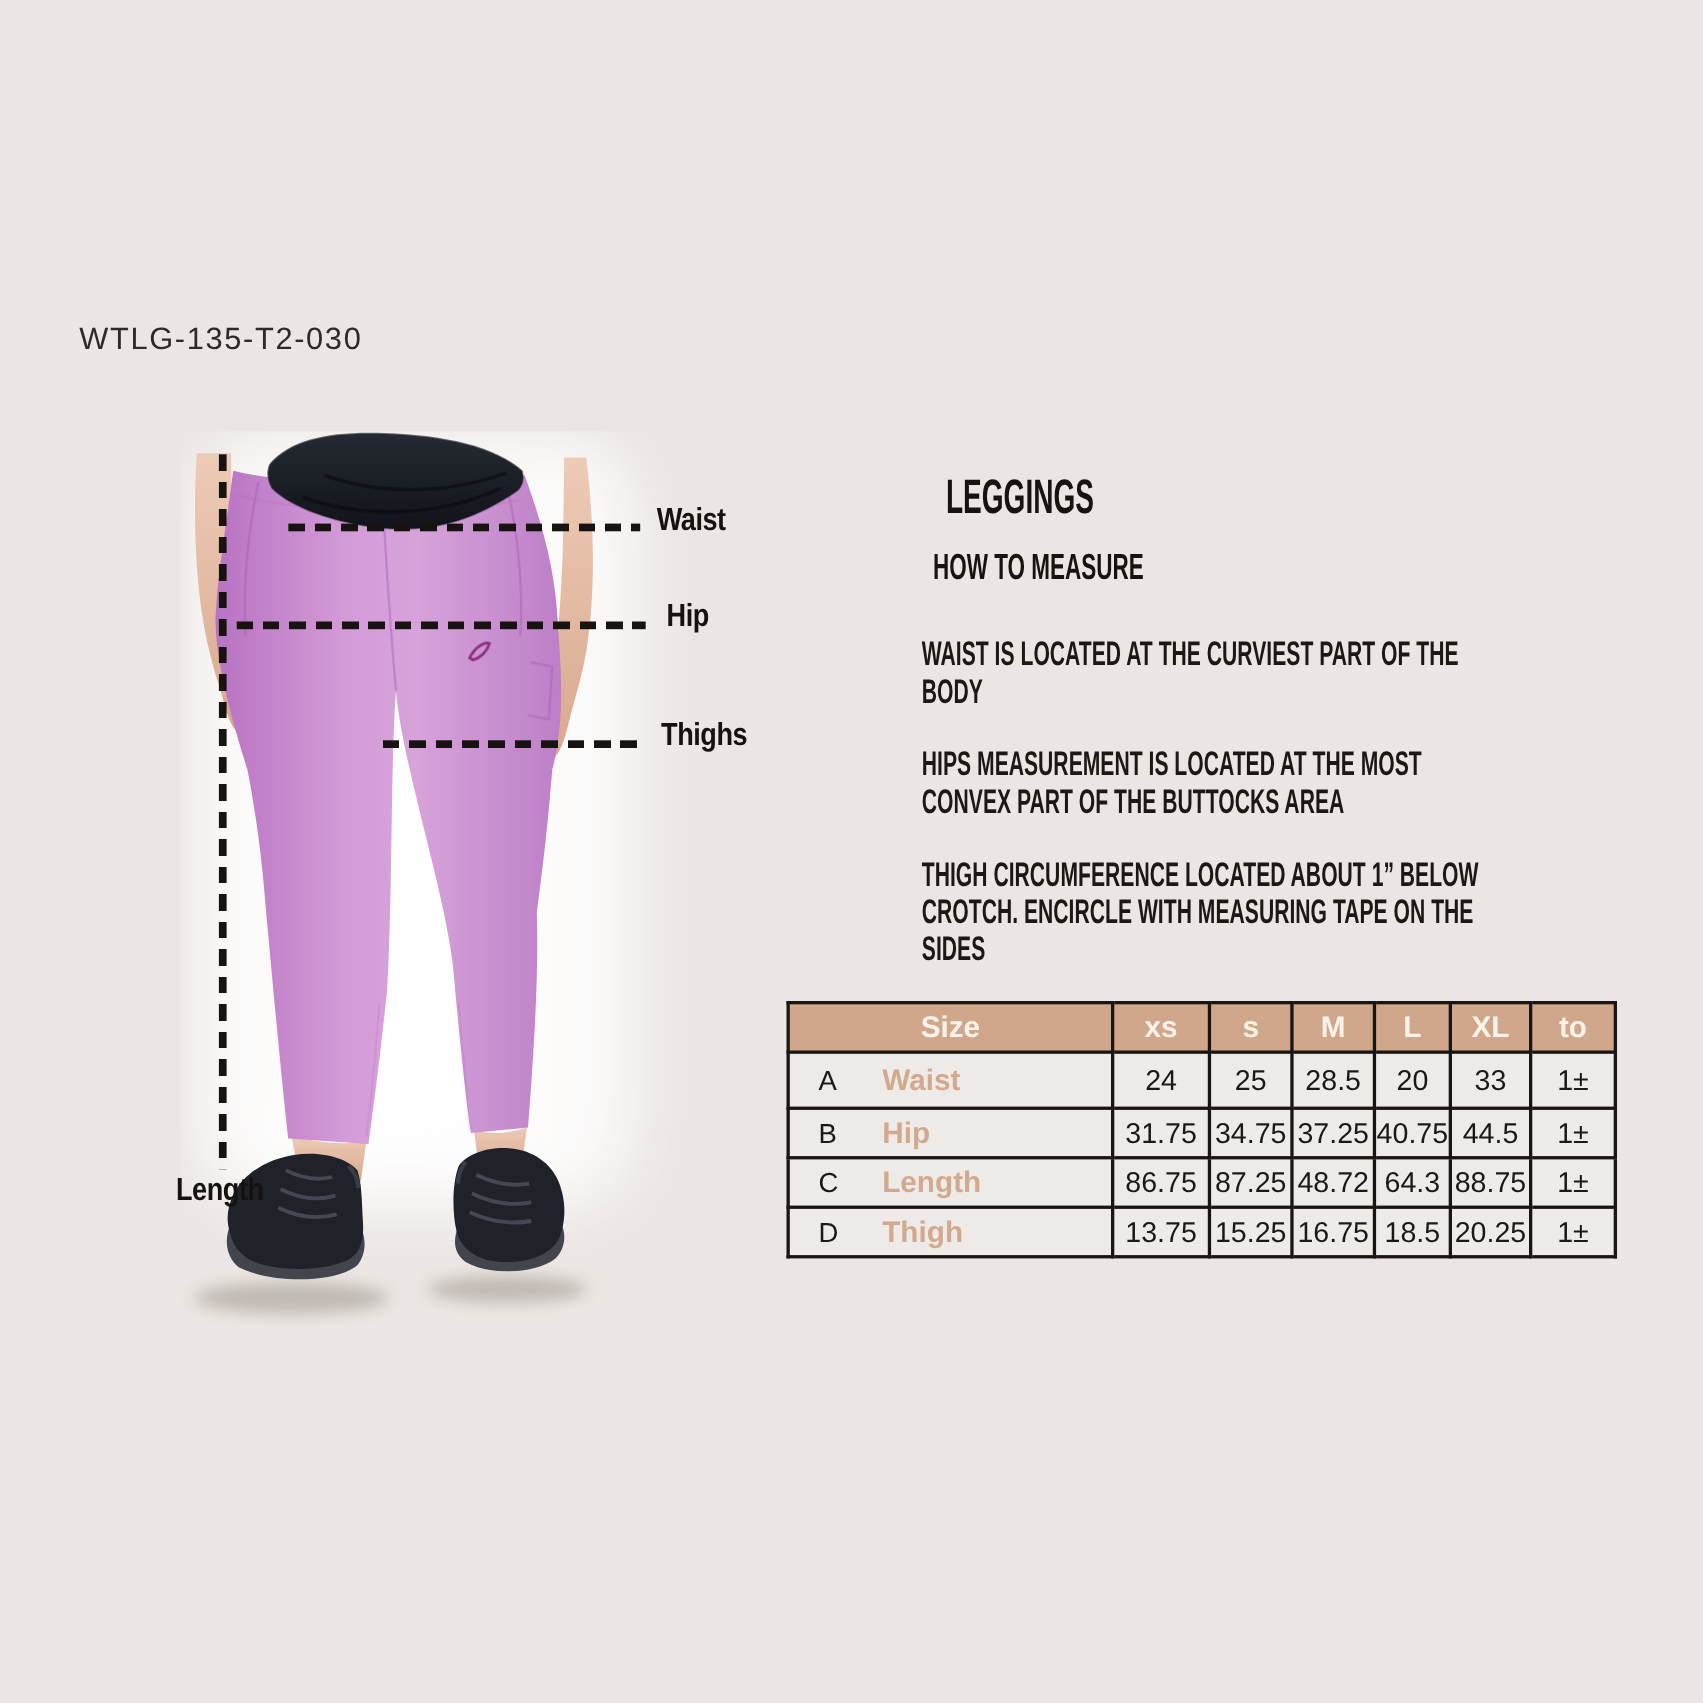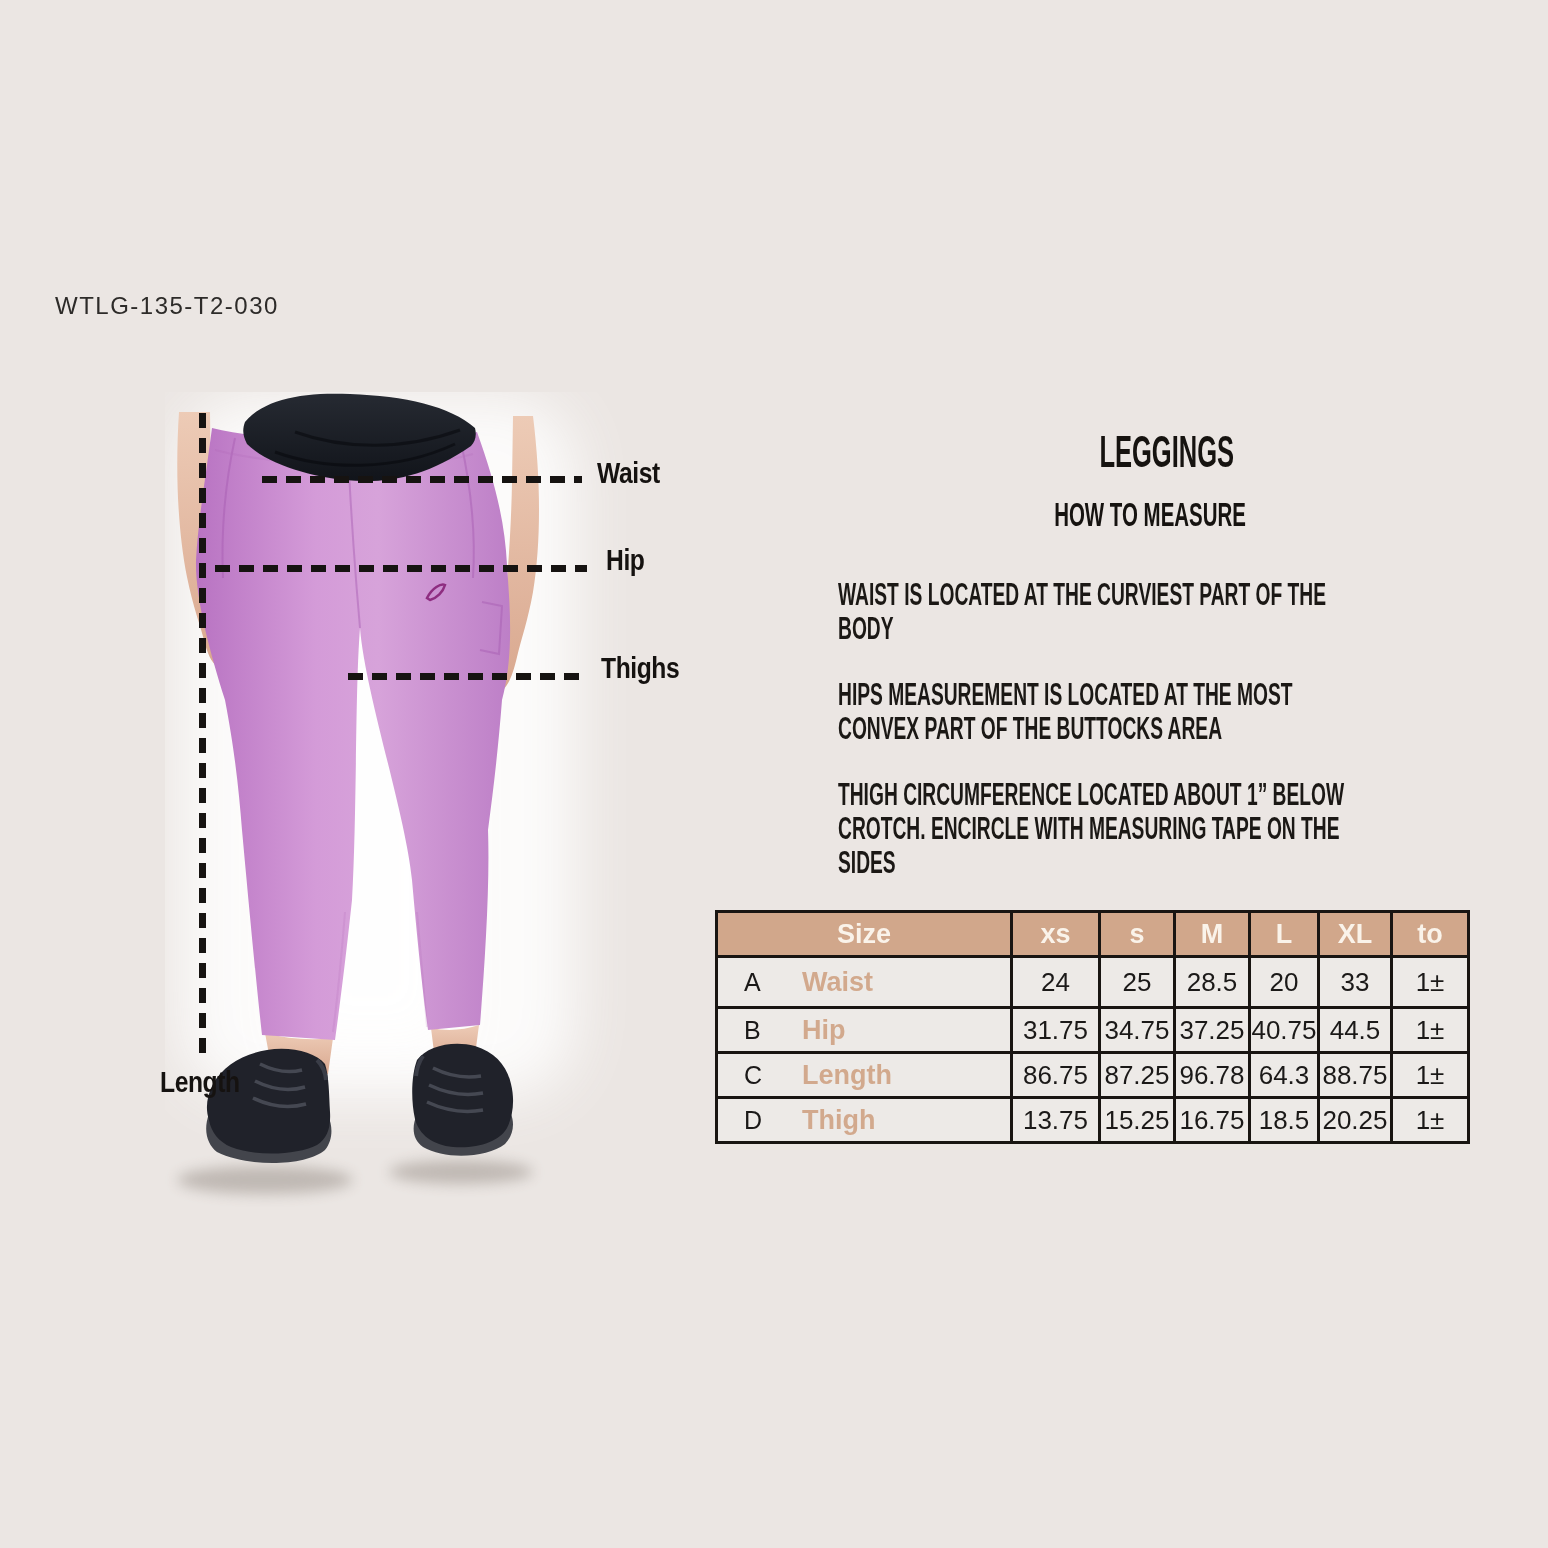--- a/index.html
+++ b/index.html
@@ -8,22 +8,22 @@
     background:#ebe6e3;
     font-family:"Liberation Sans","DejaVu Sans",sans-serif;
     color:#1c1916;
     overflow:hidden;
     position:relative;
   }
   .canvas{position:absolute;inset:0;width:1548px;height:1548px;background:#ebe6e3;}
 
   
   .product-code{
-    position:absolute;left:55px;top:292px;
-    font-size:24px;font-weight:400;letter-spacing:1.5px;color:#2d2b29;
+    position:absolute;left:72px;top:292px;
+    font-size:28px;font-weight:400;letter-spacing:1.5px;color:#2d2b29;
   }
 
   
   .figure-wrap{position:absolute;left:165px;top:392px;width:575px;height:815px;}
   .figure-wrap svg{display:block;width:575px;height:815px;}
 
   
   .hline{position:absolute;height:7px;}
   .hline .dash{width:100%;height:100%;
     background:repeating-linear-gradient(90deg,#161311 0 15px,transparent 15px 24px);}
@@ -39,21 +39,21 @@
     position:absolute;font-size:29px;font-weight:700;color:#151210;
     letter-spacing:-0.5px;transform:scaleX(.85);transform-origin:left center;
     white-space:nowrap;
   }
   .lbl-waist{left:597px;top:457px;}
   .lbl-hip{left:606px;top:544px;}
   .lbl-thighs{left:601px;top:652px;}
   .lbl-length{left:160px;top:1066px;}
 
   
-  .headings{position:absolute;left:768px;top:430px;width:590px;text-align:right;}
+  .headings{position:absolute;left:736px;top:430px;width:590px;text-align:left;}
   .headings h1{
     margin:0;font-size:44px;line-height:44px;font-weight:700;color:#161310;
     transform:scaleX(.58);
   }
   .headings h2{
     margin:24px 0 0 0;font-size:33px;line-height:33px;font-weight:700;color:#161310;
     transform:scaleX(.62);
   }
 
   
@@ -261,21 +261,21 @@
           <td>34.75</td>
           <td>37.25</td>
           <td>40.75</td>
           <td>44.5</td>
           <td>1±</td>
         </tr>
         <tr class="row-c">
           <td class="label-cell"><span class="letter">C</span><span class="rowlabel">Length</span></td>
           <td>86.75</td>
           <td>87.25</td>
-          <td>96.78</td>
+          <td>48.72</td>
           <td>64.3</td>
           <td>88.75</td>
           <td>1±</td>
         </tr>
         <tr class="row-d">
           <td class="label-cell"><span class="letter">D</span><span class="rowlabel">Thigh</span></td>
           <td>13.75</td>
           <td>15.25</td>
           <td>16.75</td>
           <td>18.5</td>

